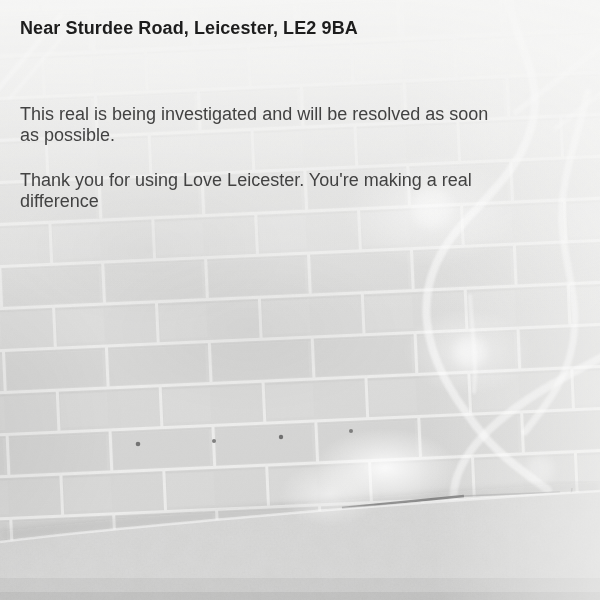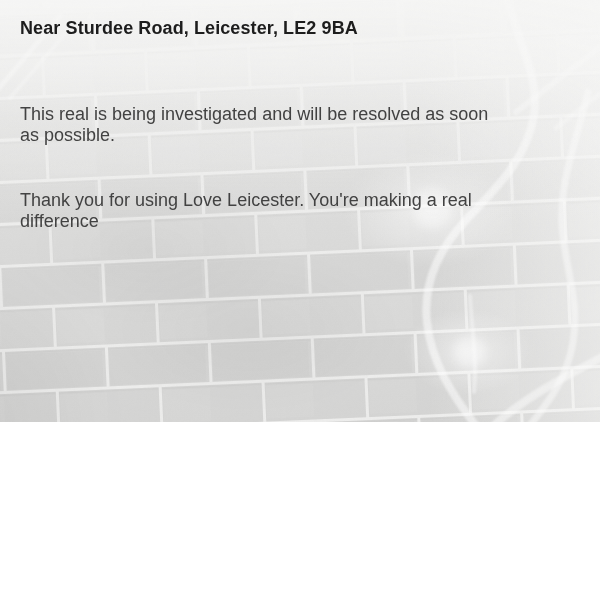--- a/index.html
+++ b/index.html
@@ -1,18 +1,18 @@
 <!DOCTYPE html>
 <html><head>
 <meta charset="utf-8">
 <style>
   html,body{margin:0;padding:0;background:#ffffff;}
   #stage{
     position:relative;
-    width:600px;height:422px;
+    width:600px;height:600px;
     overflow:hidden;
     font-family:"Liberation Sans","DejaVu Sans",sans-serif;
     
     background:linear-gradient(180deg,
       #f1f1f0 0%, #ebebea 12%, #e3e3e2 28%,
       #dededd 45%, #dadad9 62%, #d8d8d7 78%, #d5d5d4 100%);
   }
   #stage *{box-sizing:border-box;}
   svg.texture{position:absolute;left:0;top:0;width:600px;height:600px;display:block;}
   
@@ -36,21 +36,21 @@
       rgba(246,246,245,.28) 30%, rgba(246,246,245,0) 52%);
   }
   .caption{position:absolute;left:20px;right:22px;top:0;}
   .caption h1{
     margin:17px 0 0 0;
     font-size:18px;line-height:22px;font-weight:bold;
     color:#1d1d1d;letter-spacing:.1px;
   }
   .caption p{margin:0;font-size:18px;line-height:21px;color:#424242;white-space:pre-line;}
   .caption p.status{margin-top:65px;}
-  .caption p.thanks{margin-top:44px;}
+  .caption p.thanks{margin-top:24px;}
 </style>
 </head>
 <body>
 
 <div id="stage">
 
   <svg class="texture" viewBox="0 0 600 600" xmlns="http://www.w3.org/2000/svg" aria-hidden="true">
     <defs>
       <pattern id="brickPat" width="103" height="84" patternUnits="userSpaceOnUse">
 

